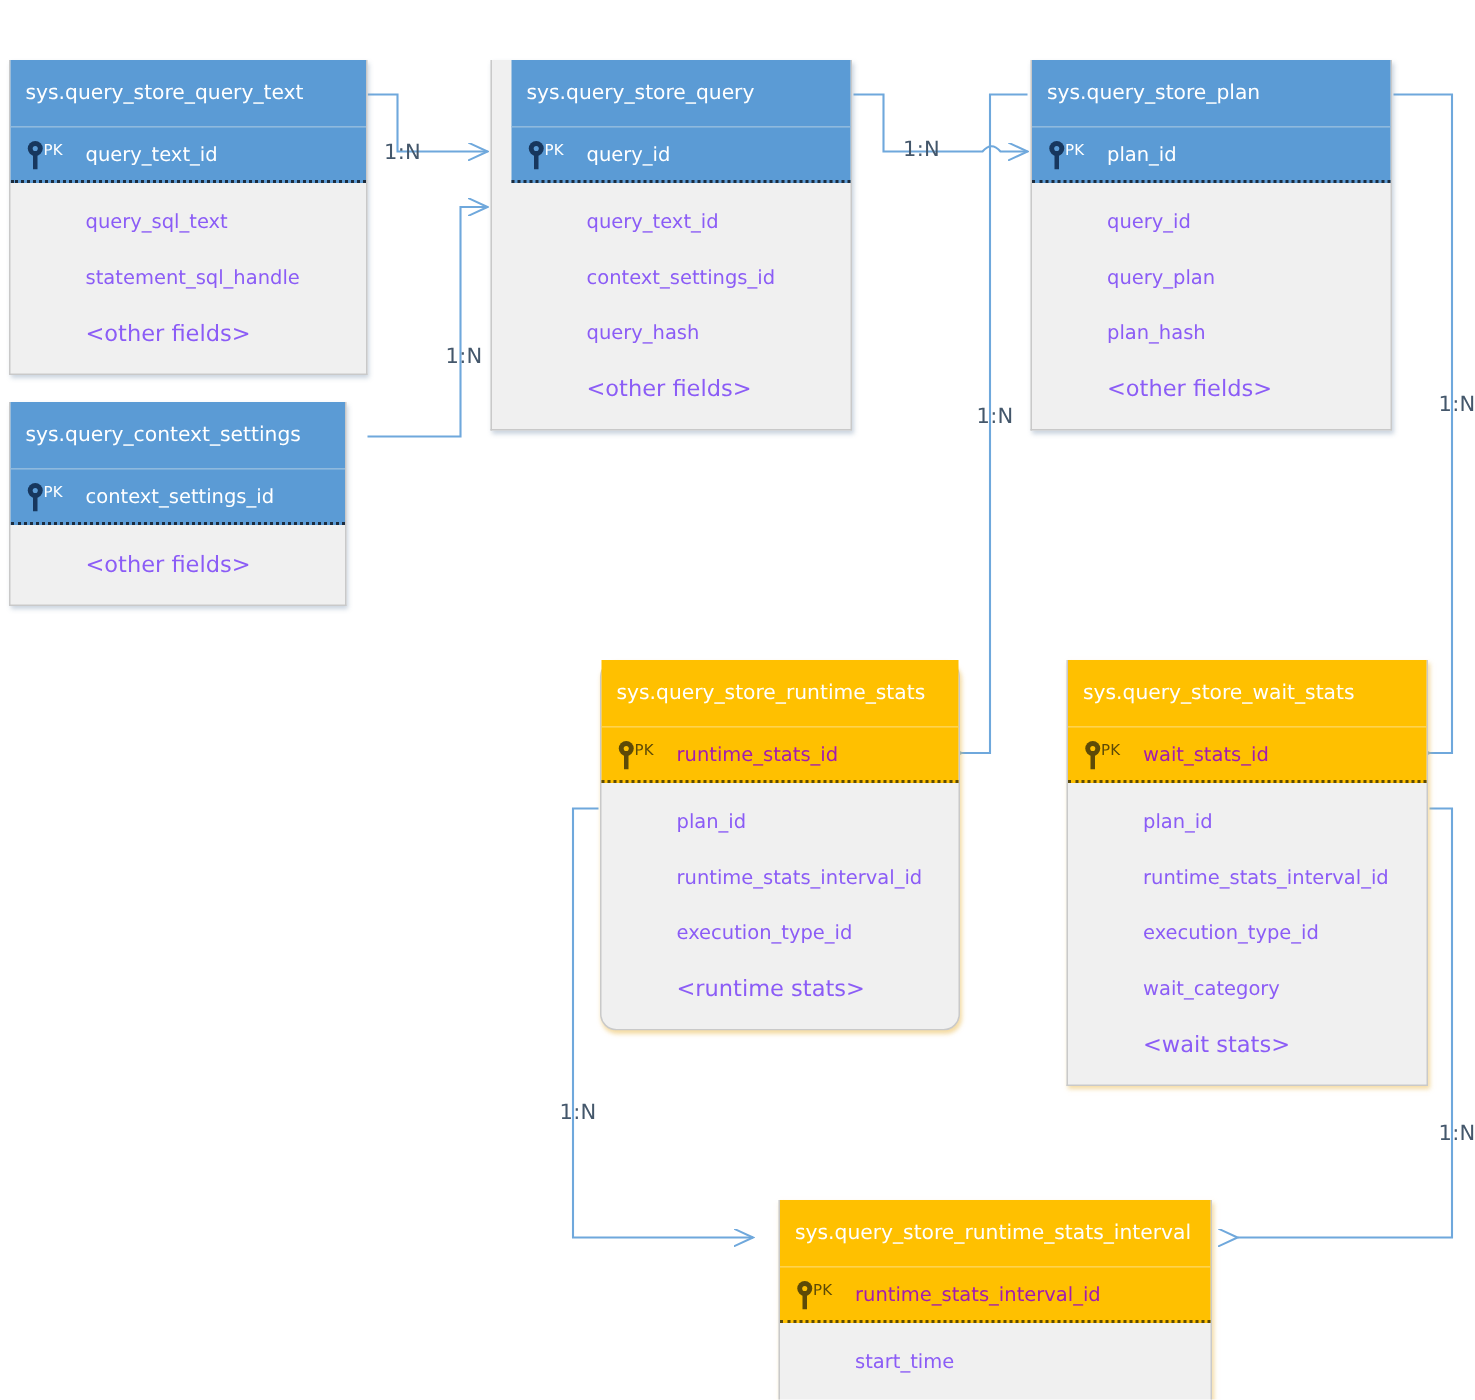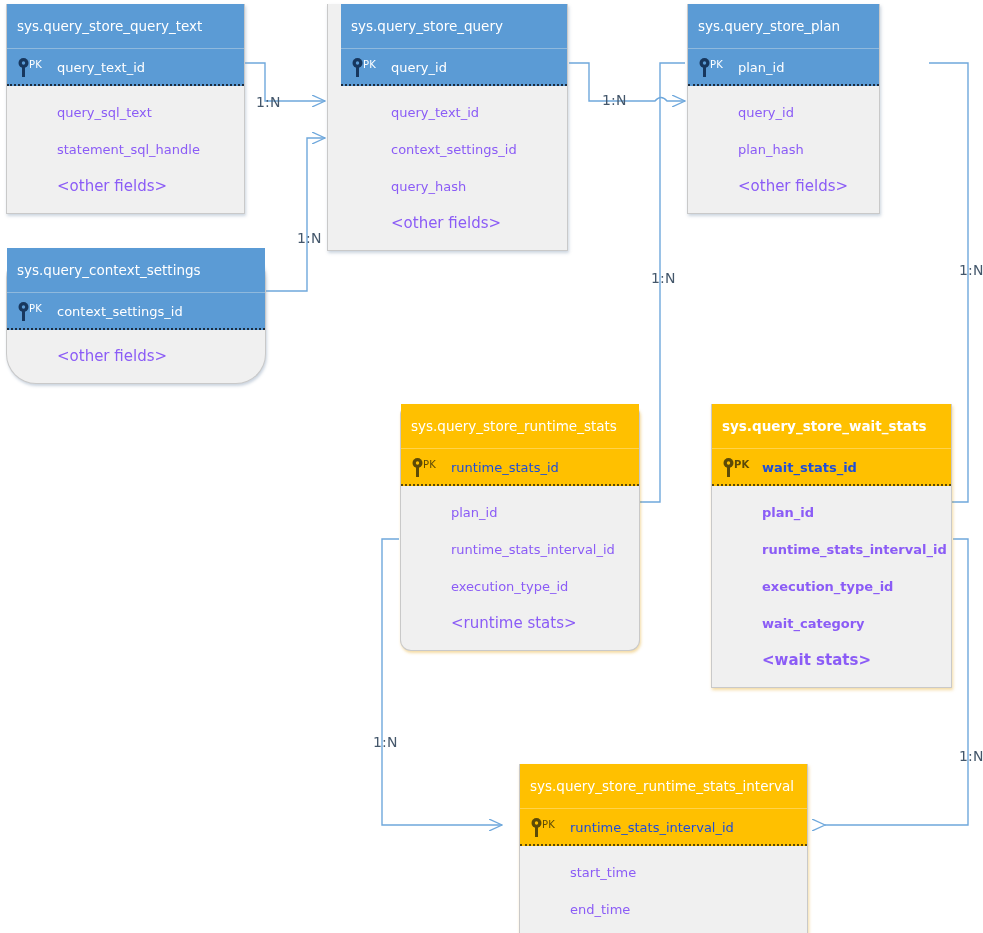--- a/index.html
+++ b/index.html
@@ -30,20 +30,21 @@
     pointer-events: none;
   }
 
   
   .entity {
     position: absolute;
     box-sizing: border-box;
     background: #f0f0f0;
     border: 1px solid #c9c9c9;
     border-top: none;
+    margin-top: 36px;
   }
   .entity.blue { box-shadow: 1px 2px 3px rgba(140,160,185,0.45); }
   .entity.gold { box-shadow: 1px 2px 3px rgba(235,190,90,0.55); }
 
   .ent-title {
     box-sizing: border-box;
     height: 45px;
     line-height: 45px;
     padding-left: 10px;
     color: #ffffff;
@@ -87,21 +88,21 @@
     letter-spacing: 0.2px;
   }
   .gold .pk-tag { color: #5d4a07; }
   .pk-name {
     position: absolute;
     left: 50px;
     top: 11px;
     font-size: 13px;
     white-space: nowrap;
   }
-  .gold .pk-name { color: #1d4ed8; }
+  .gold .pk-name { color: #a21caf; }
 
   .ent-fields {
     padding-top: 8px;
     padding-bottom: 8px;
   }
   .field {
     height: 37px;
     line-height: 37px;
     padding-left: 50px;
     color: #8b5cf6;
@@ -195,40 +196,41 @@
       <div class="pk-dotted"></div>
     </div>
     <div class="ent-fields">
       <div class="field">query_text_id</div>
       <div class="field">context_settings_id</div>
       <div class="field">query_hash</div>
       <div class="field placeholder">&lt;other fields&gt;</div>
     </div>
   </div>
 
-  <div class="entity blue" style="left:687px; top:4px; width:193px;">
+  <div class="entity blue" style="left:687px; top:4px; width:241px;">
     <div class="ent-title">sys.query_store_plan</div>
     <div class="ent-pk">
       <svg class="key-icon" viewBox="0 0 11 19">
         <circle cx="5.5" cy="5" r="5" fill="#17375e"></circle>
           <circle cx="5.5" cy="5" r="1.7" fill="#5b9bd5"></circle>
         <rect x="4" y="8" width="3" height="11" fill="#17375e"></rect>
       </svg>
       <span class="pk-tag">PK</span>
       <span class="pk-name">plan_id</span>
       <div class="pk-dotted"></div>
     </div>
     <div class="ent-fields">
       <div class="field">query_id</div>
+      <div class="field">query_plan</div>
       <div class="field">plan_hash</div>
       <div class="field placeholder">&lt;other fields&gt;</div>
     </div>
   </div>
 
-  <div class="entity blue" style="left:6px; top:248px; width:260px;border-radius:30px;">
+  <div class="entity blue" style="left:6px; top:232px; width:225px;">
     <div class="ent-title">sys.query_context_settings</div>
     <div class="ent-pk">
       <svg class="key-icon" viewBox="0 0 11 19">
         <circle cx="5.5" cy="5" r="5" fill="#17375e"></circle>
           <circle cx="5.5" cy="5" r="1.7" fill="#5b9bd5"></circle>
         <rect x="4" y="8" width="3" height="11" fill="#17375e"></rect>
       </svg>
       <span class="pk-tag">PK</span>
       <span class="pk-name">context_settings_id</span>
       <div class="pk-dotted"></div>
@@ -251,21 +253,21 @@
       <div class="pk-dotted"></div>
     </div>
     <div class="ent-fields">
       <div class="field">plan_id</div>
       <div class="field">runtime_stats_interval_id</div>
       <div class="field">execution_type_id</div>
       <div class="field placeholder">&lt;runtime stats&gt;</div>
     </div>
   </div>
 
-  <div class="entity gold" style="left:711px; top:404px; width:241px;font-weight:bold;">
+  <div class="entity gold" style="left:711px; top:404px; width:241px;">
     <div class="ent-title">sys.query_store_wait_stats</div>
     <div class="ent-pk">
       <svg class="key-icon" viewBox="0 0 11 19">
         <circle cx="5.5" cy="5" r="5" fill="#5d4a07"></circle>
           <circle cx="5.5" cy="5" r="1.7" fill="#ffc000"></circle>
         <rect x="4" y="8" width="3" height="11" fill="#5d4a07"></rect>
       </svg>
       <span class="pk-tag">PK</span>
       <span class="pk-name">wait_stats_id</span>
       <div class="pk-dotted"></div>

